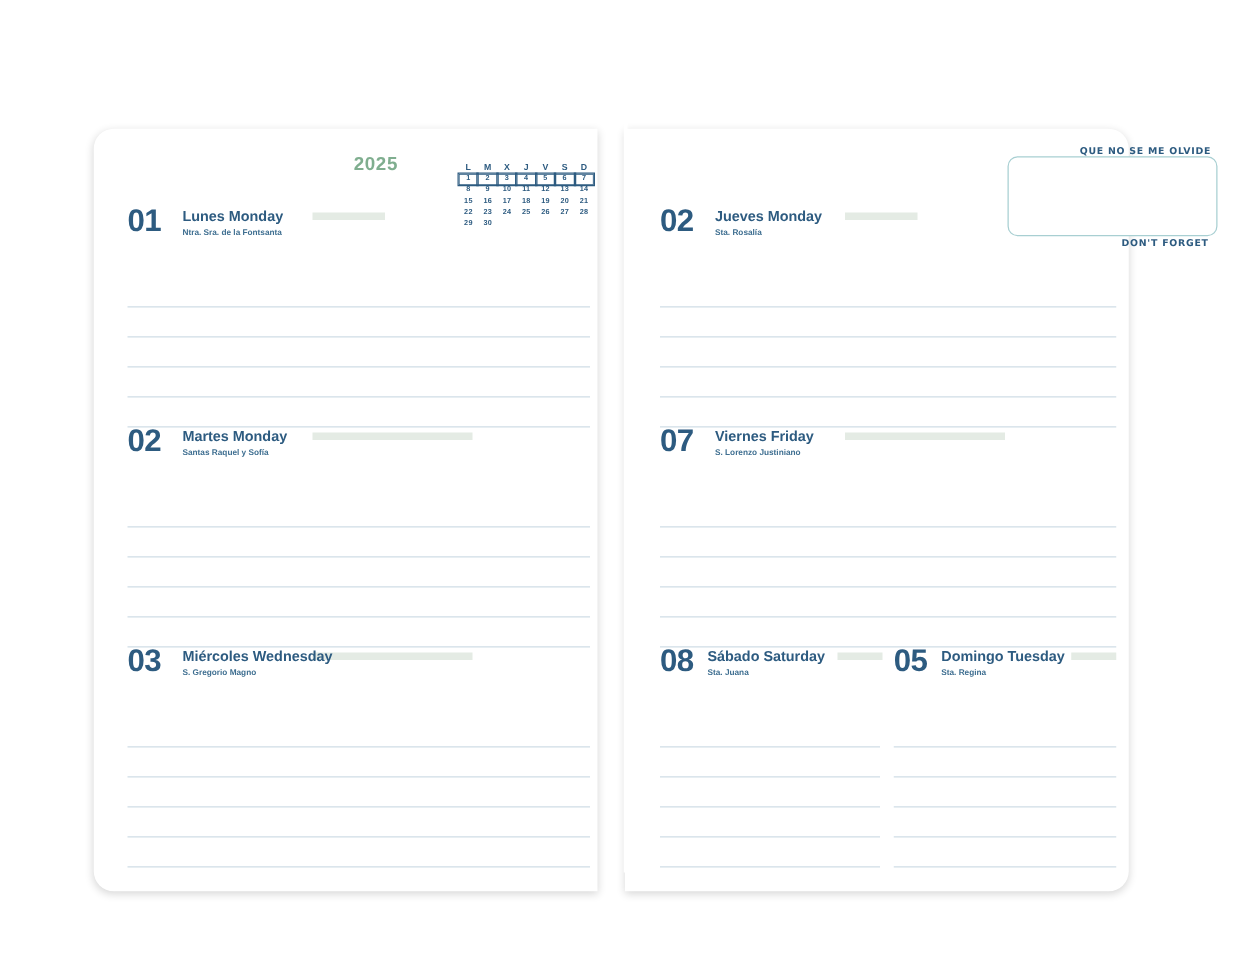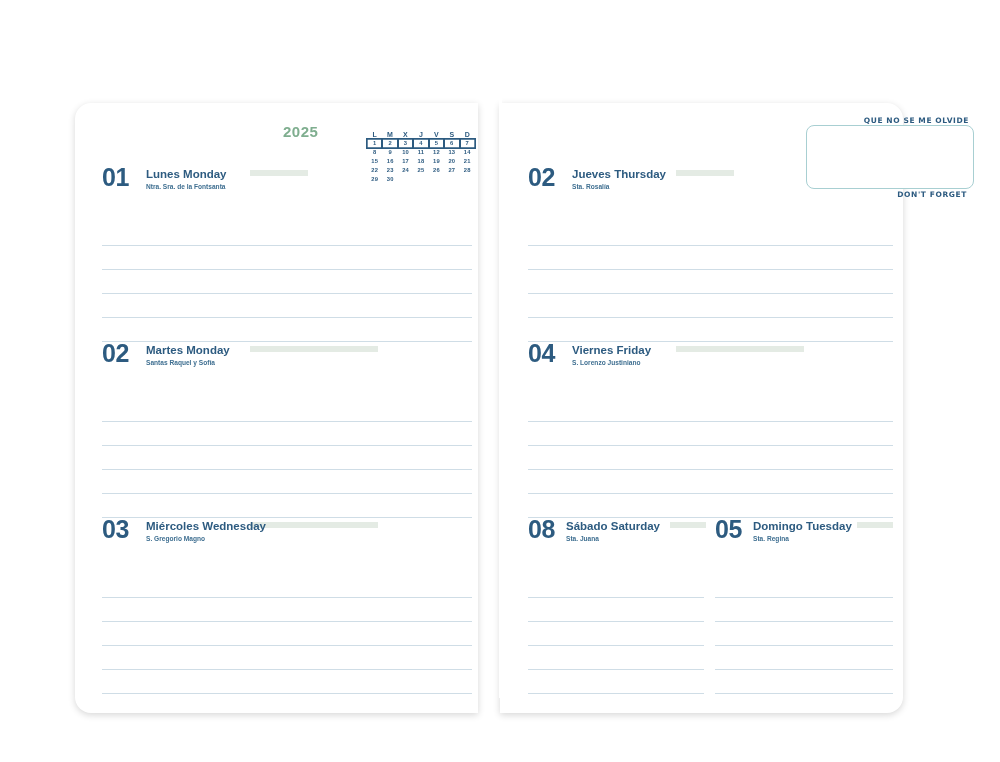--- a/index.html
+++ b/index.html
@@ -328,34 +328,34 @@
     <div class="sheet right">
 
       <div class="dont-forget">
         <div class="df-top">QUE NO SE ME OLVIDE</div>
         <div class="df-bottom">DON'T FORGET</div>
       </div>
 
       <div class="day" style="left:28px; top:62px; width:365px;">
         <div class="name-bar" style="left:148px; width:58px;"></div>
         <div class="day-num">02</div>
-        <div class="day-name">Jueves Thursday</div>
+        <div class="day-name">Jueves Monday</div>
         <div class="saint">Sta. Rosalía</div>
         <div class="rules" style="left:0; top:42px; width:365px; height:120px;">
           <div class="rule" style="top:38px;"></div>
           <div class="rule" style="top:62px;"></div>
           <div class="rule" style="top:86px;"></div>
           <div class="rule" style="top:110px;"></div>
           <div class="rule" style="top:134px;"></div>
         </div>
       </div>
 
       <div class="day" style="left:28px; top:238px; width:365px;">
         <div class="name-bar" style="left:148px; width:128px;"></div>
-        <div class="day-num">04</div>
+        <div class="day-num">07</div>
         <div class="day-name">Viernes Friday</div>
         <div class="saint">S. Lorenzo Justiniano</div>
         <div class="rules" style="left:0; top:42px; width:365px; height:120px;">
           <div class="rule" style="top:38px;"></div>
           <div class="rule" style="top:62px;"></div>
           <div class="rule" style="top:86px;"></div>
           <div class="rule" style="top:110px;"></div>
           <div class="rule" style="top:134px;"></div>
         </div>
       </div>

